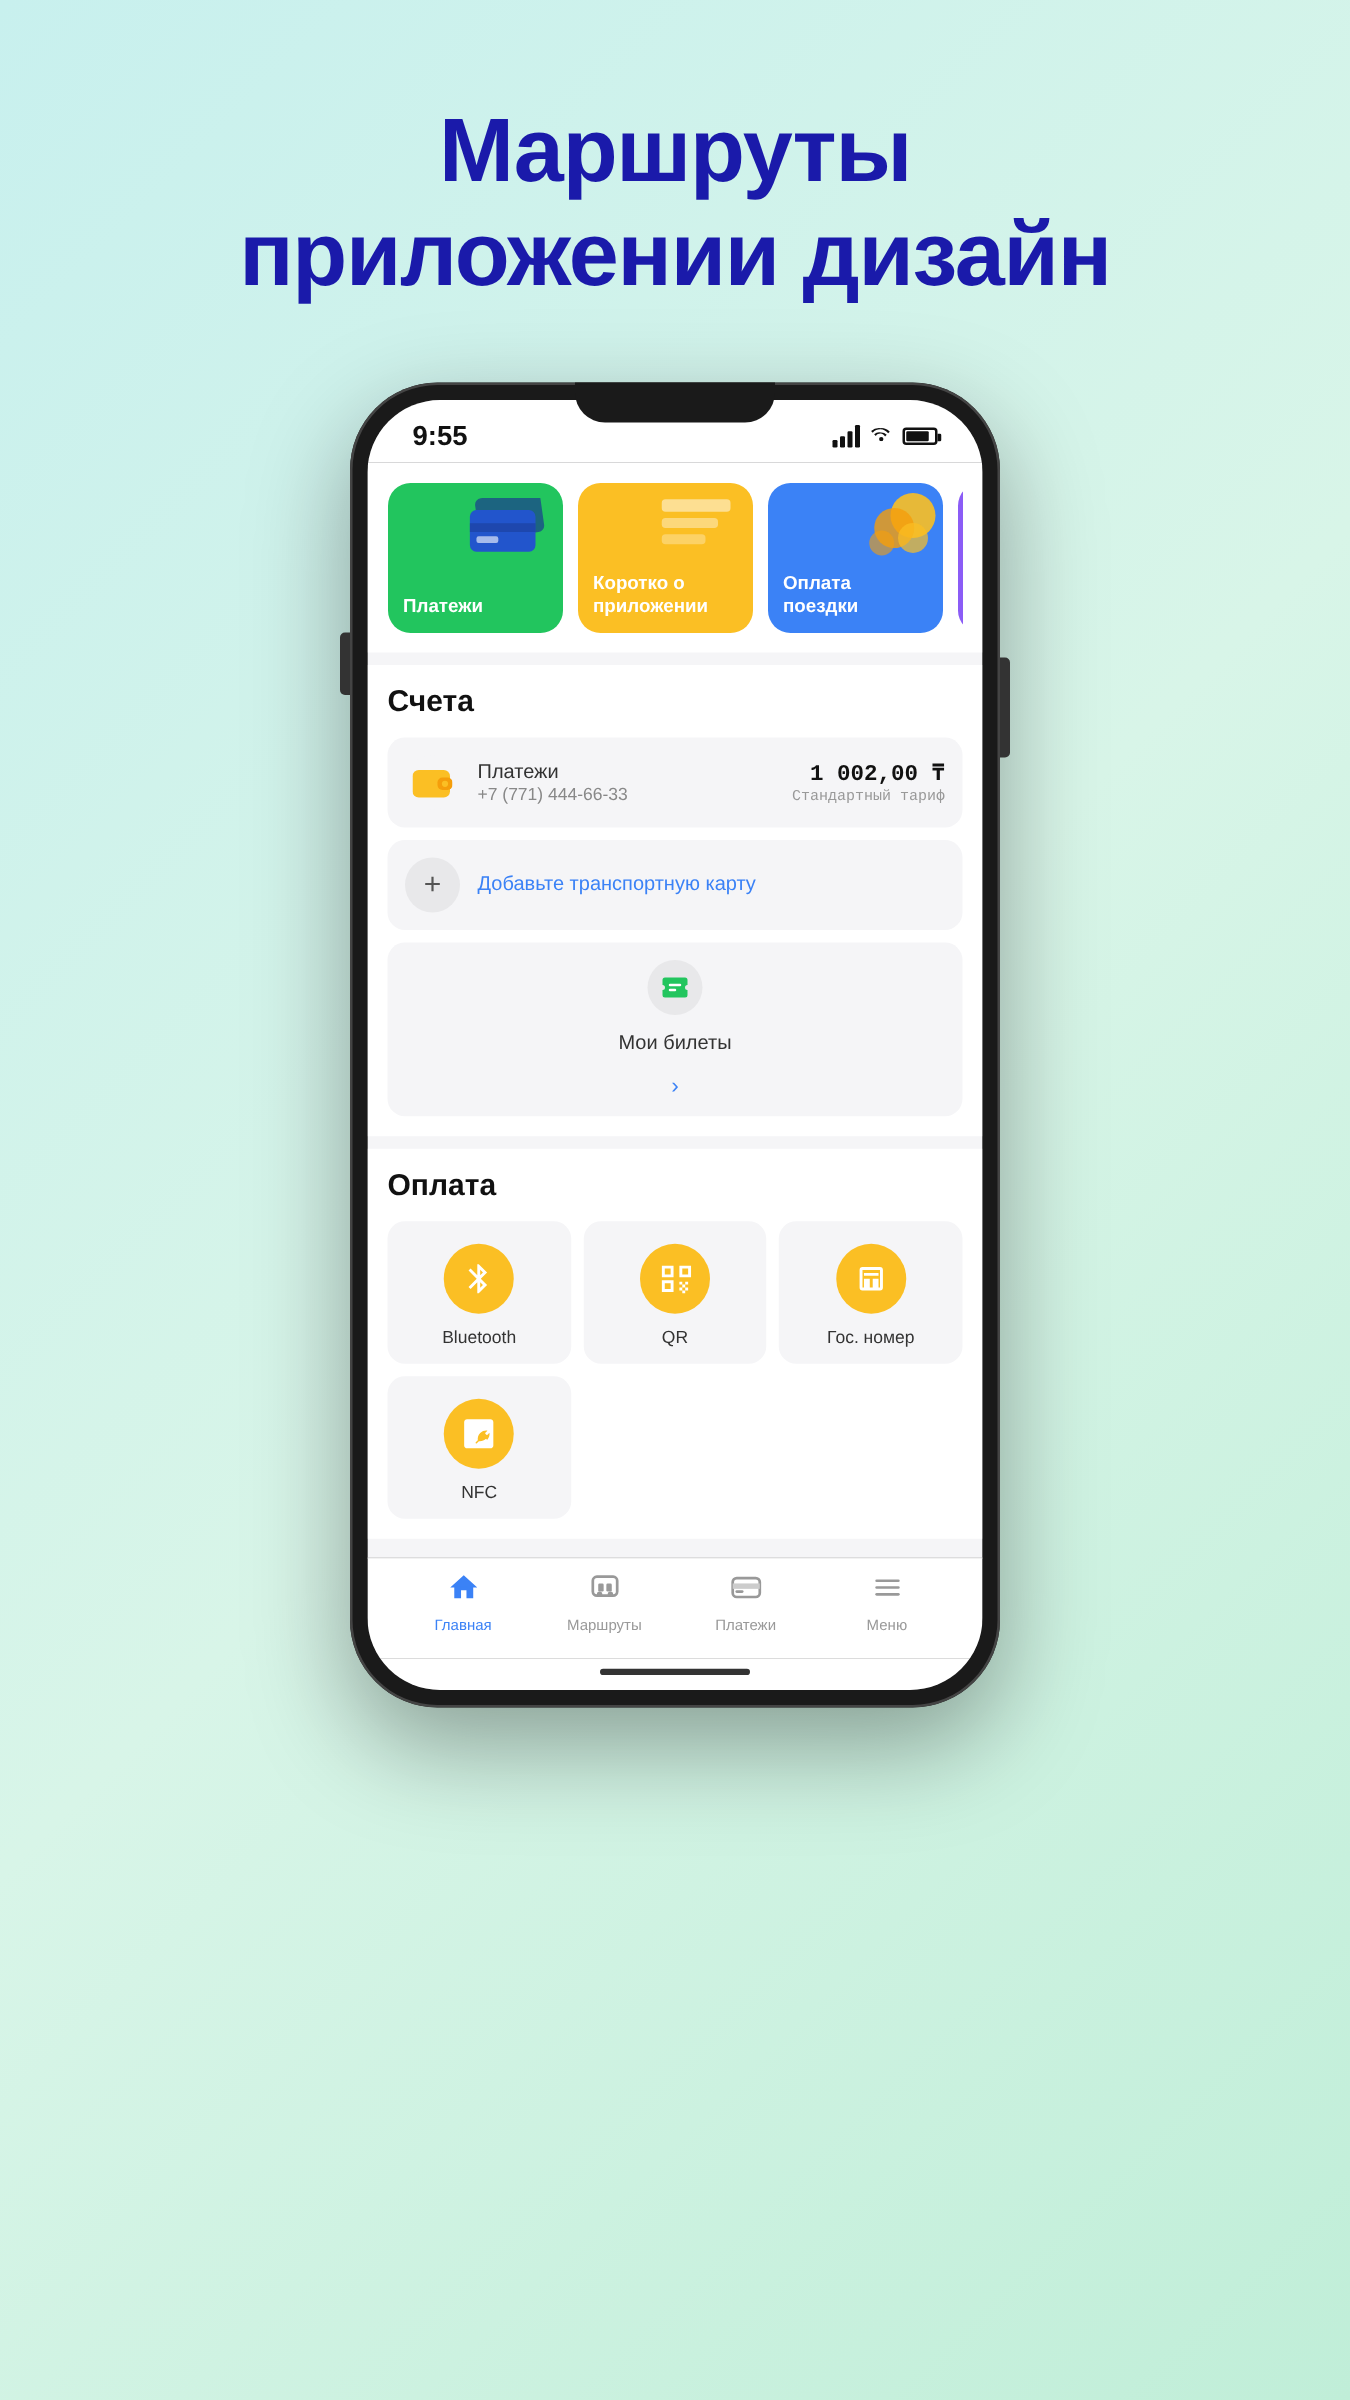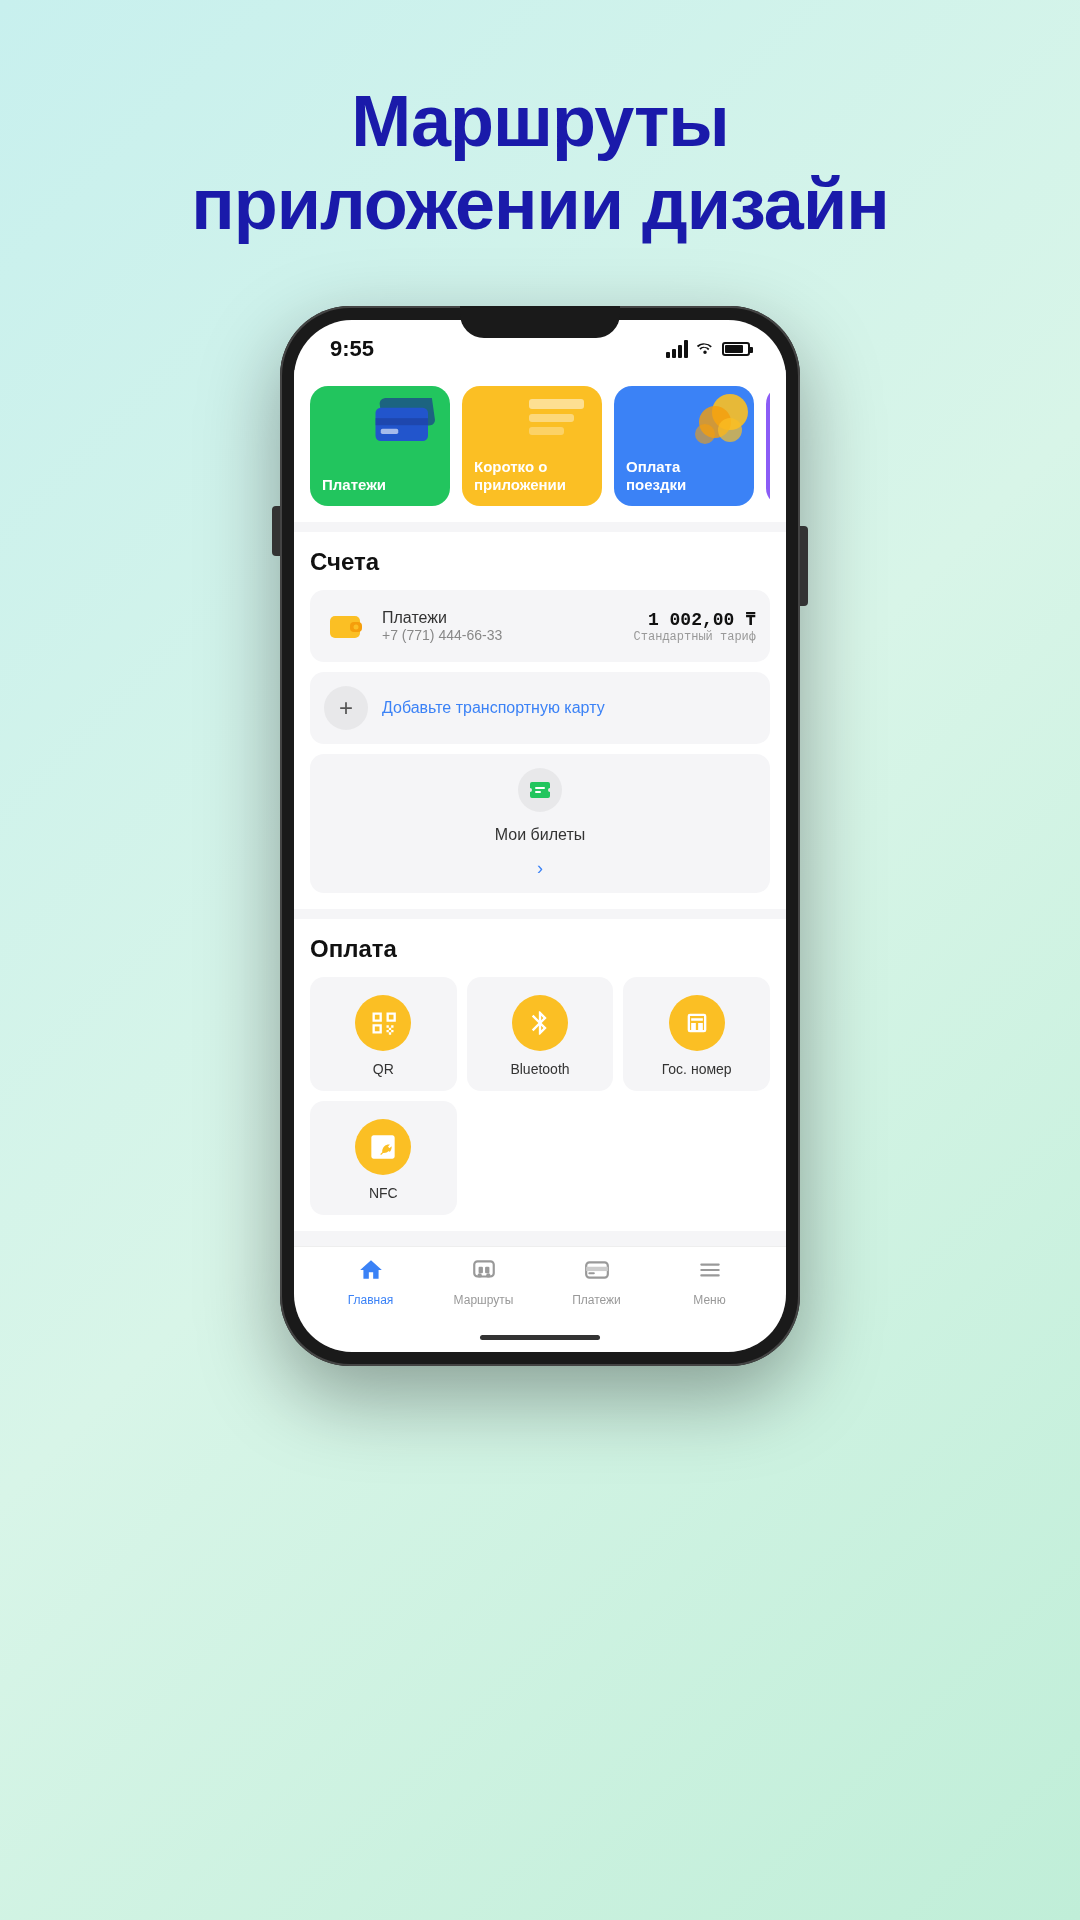--- a/index.html
+++ b/index.html
@@ -514,33 +514,33 @@
           </div>
         </div>
 
         <div class="section">
           <div class="section-title">Оплата</div>
           <div class="payment-grid">
 
             <div class="payment-item">
               <div class="payment-icon-circle">
                 <svg width="28" height="28" viewBox="0 0 24 24" fill="white">
+                  <path d="M17.71 7.71L12 2h-1v7.59L6.41 5 5 6.41 10.59 12 5 17.59 6.41 19 11 14.41V22h1l5.71-5.71-4.3-4.29 4.3-4.29zM13 5.83l1.88 1.88L13 9.59V5.83zm1.88 10.46L13 18.17v-3.76l1.88 1.88z"></path>
+                </svg>
+              </div>
+              <span class="payment-label">Bluetooth</span>
+            </div>
+
+            <div class="payment-item">
+              <div class="payment-icon-circle">
+                <svg width="28" height="28" viewBox="0 0 24 24" fill="white">
                   <path d="M3 3h8v8H3V3zm2 2v4h4V5H5zm10-2h8v8h-8V3zm2 2v4h4V5h-4zM3 13h8v8H3v-8zm2 2v4h4v-4H5zm10-1h2v2h-2v-2zm2 2h2v2h-2v-2zm2-2h2v2h-2v-2zm-4 4h2v2h-2v-2zm2 2h2v2h-2v-2zm2-2h2v2h-2v-2zm-2 2h2v2h-2v-2z"></path>
                 </svg>
               </div>
               <span class="payment-label">QR</span>
-            </div>
-
-            <div class="payment-item">
-              <div class="payment-icon-circle">
-                <svg width="28" height="28" viewBox="0 0 24 24" fill="white">
-                  <path d="M17.71 7.71L12 2h-1v7.59L6.41 5 5 6.41 10.59 12 5 17.59 6.41 19 11 14.41V22h1l5.71-5.71-4.3-4.29 4.3-4.29zM13 5.83l1.88 1.88L13 9.59V5.83zm1.88 10.46L13 18.17v-3.76l1.88 1.88z"></path>
-                </svg>
-              </div>
-              <span class="payment-label">Bluetooth</span>
             </div>
 
             <div class="payment-item">
               <div class="payment-icon-circle">
                 <svg width="28" height="28" viewBox="0 0 24 24" fill="white">
                   <path d="M4 6a2 2 0 012-2h12a2 2 0 012 2v12a2 2 0 01-2 2H6a2 2 0 01-2-2V6zm2 0v12h12V6H6zm1 2h10v2H7V8zm0 4h4v6H7v-6zm6 0h4v6h-4v-6z"></path>
                 </svg>
               </div>
               <span class="payment-label">Гос. номер</span>
             </div>

